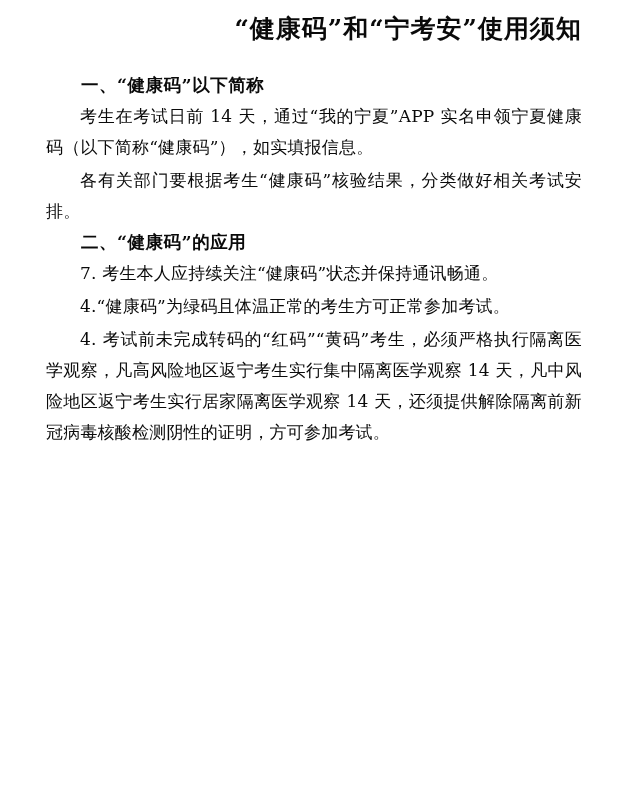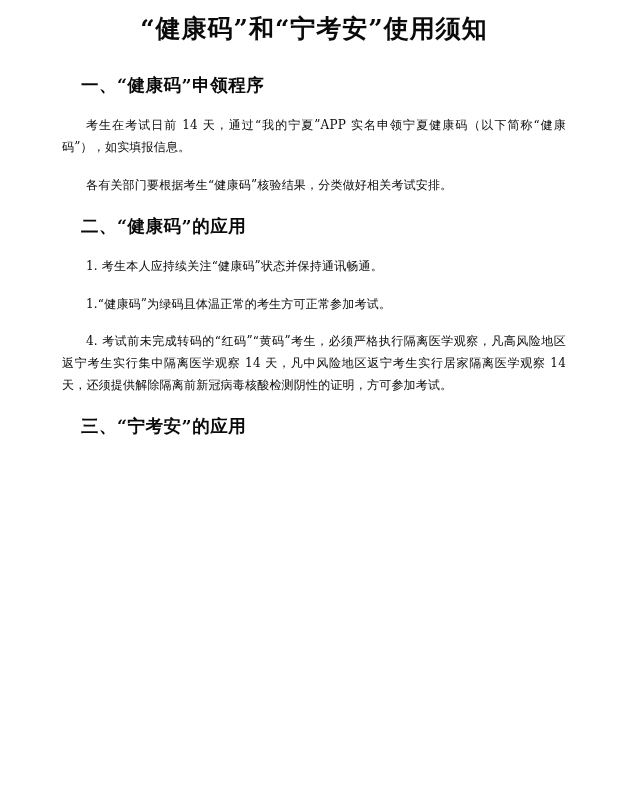--- a/index.html
+++ b/index.html
@@ -15,84 +15,81 @@
     color: #0a0a0a;
   }
   .page {
     width: 628px;
     height: 797px;
     box-sizing: border-box;
     padding: 0 46px;
     position: relative;
   }
   .doc-title {
-    text-align: center;
+    text-align: right;
     font-size: 25px;
     font-weight: bold;
     letter-spacing: 1px;
     line-height: 1.2;
     margin: 14px 0 0 0;
     white-space: nowrap;
   }
   .section-heading {
     font-size: 17.5px;
     font-weight: bold;
     line-height: 1.55;
     margin: 0;
     text-indent: 2em;
     letter-spacing: 0.5px;
   }
   .para {
-    font-size: 12px;
+    font-size: 17px;
     line-height: 1.82;
-    margin: 16px;
+    margin: 0;
     text-indent: 2em;
     text-align: justify;
     text-justify: inter-ideograph;
     letter-spacing: 0.2px;
   }
   .spacer-lg { height: 26px; }
   .block { margin-top: 2px; }
 </style>
 </head>
 <body>
 
 <div class="page">
 
   <h1 class="doc-title">“健康码”和“宁考安”使用须知</h1>
 
   <div class="spacer-lg"></div>
 
   <div class="block">
-    <p class="section-heading">一、“健康码”申领程序</p>
+    <p class="section-heading">一、“健康码”以下简称</p>
   </div>
 
   <div class="block">
     <p class="para">考生在考试日前 14 天，通过“我的宁夏”APP 实名申领宁夏健康码（以下简称“健康码”），如实填报信息。</p>
   </div>
 
   <div class="block">
     <p class="para">各有关部门要根据考生“健康码”核验结果，分类做好相关考试安排。</p>
   </div>
 
   <div class="block">
     <p class="section-heading">二、“健康码”的应用</p>
   </div>
 
   <div class="block">
-    <p class="para">1. 考生本人应持续关注“健康码”状态并保持通讯畅通。</p>
+    <p class="para">7. 考生本人应持续关注“健康码”状态并保持通讯畅通。</p>
   </div>
 
   <div class="block">
-    <p class="para">1.“健康码”为绿码且体温正常的考生方可正常参加考试。</p>
+    <p class="para">4.“健康码”为绿码且体温正常的考生方可正常参加考试。</p>
   </div>
 
 
   <div class="block">
     <p class="para">4. 考试前未完成转码的“红码”“黄码”考生，必须严格执行隔离医学观察，凡高风险地区返宁考生实行集中隔离医学观察 14 天，凡中风险地区返宁考生实行居家隔离医学观察 14 天，还须提供解除隔离前新冠病毒核酸检测阴性的证明，方可参加考试。</p>
   </div>
 
-  <div class="block">
-    <p class="section-heading">三、“宁考安”的应用</p>
-  </div>
 
 
 </div>
 
 </body></html>

